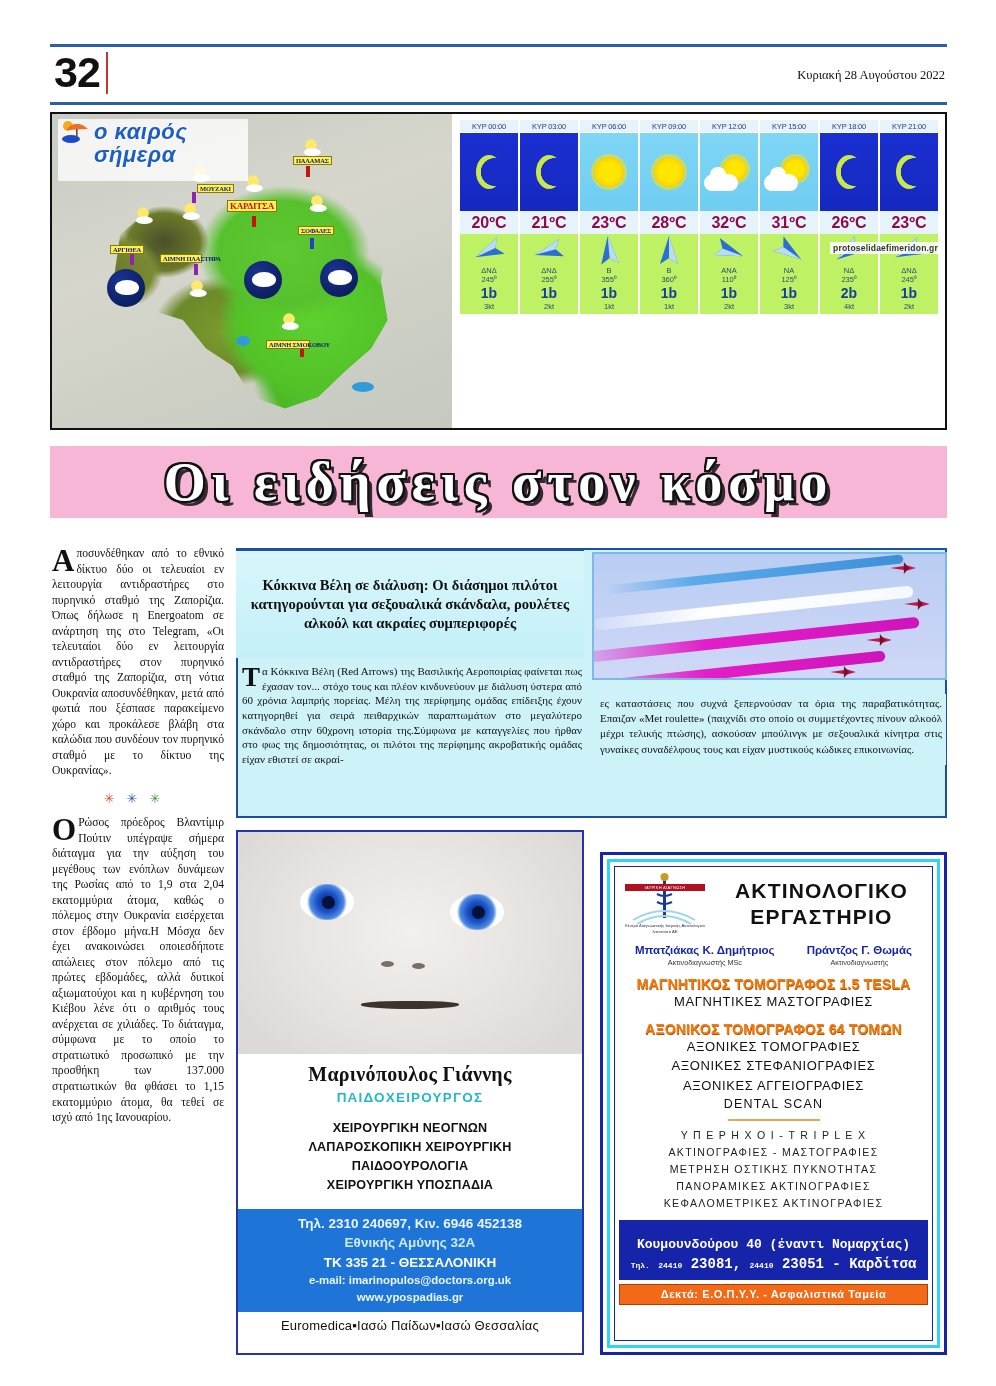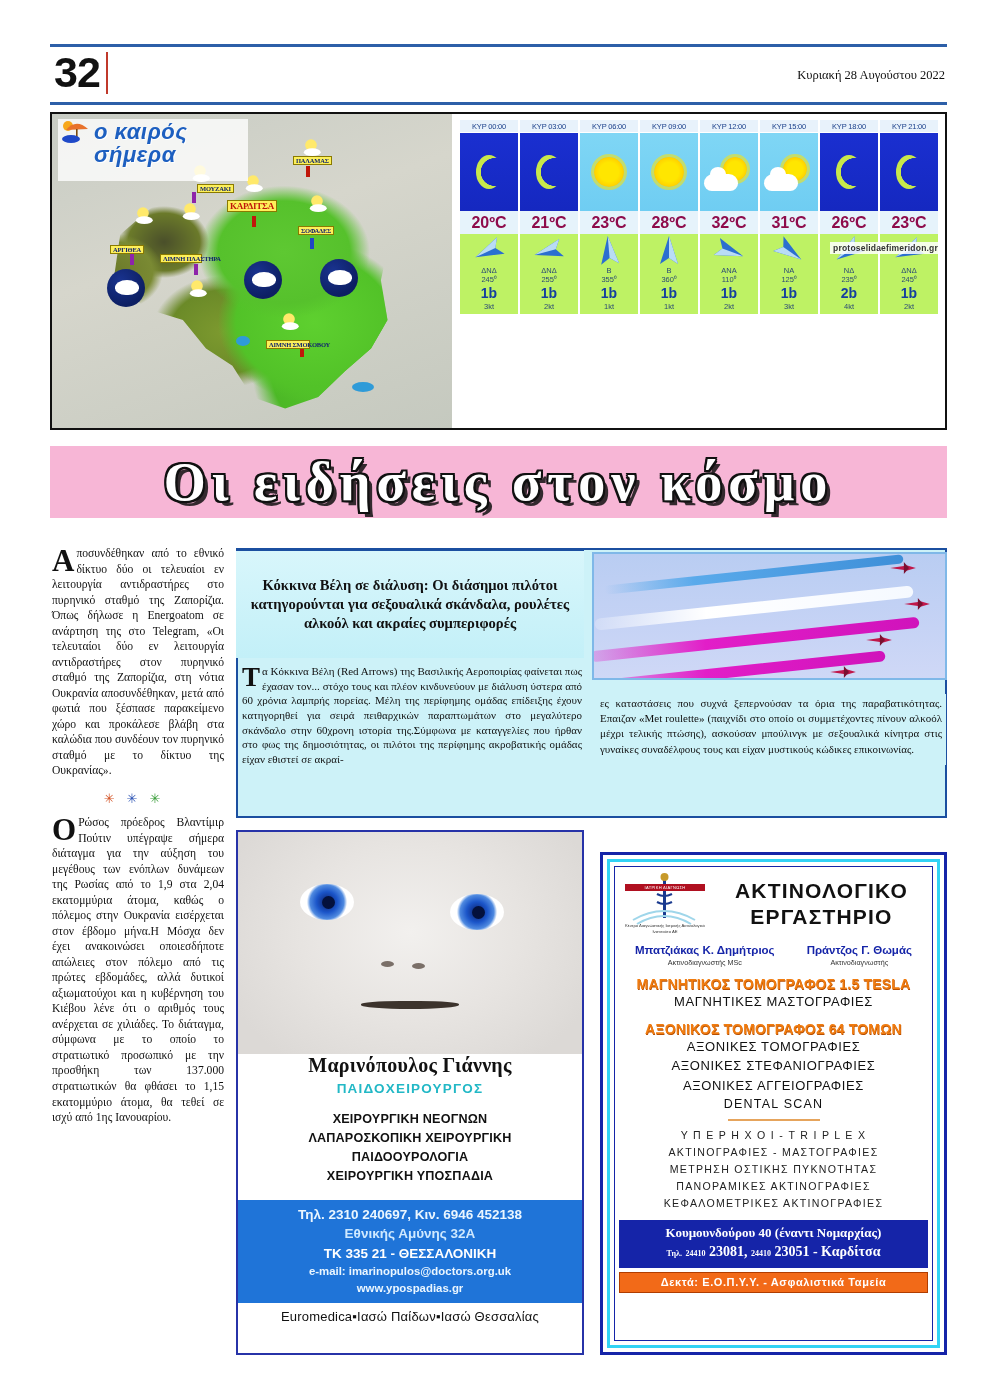--- a/index.html
+++ b/index.html
@@ -231,21 +231,21 @@
   }
   .eye { position: absolute; width: 54px; height: 36px; border-radius: 50%;
     background: radial-gradient(circle at 50% 50%, #0b1f6b 0%, #1b55c9 32%, #4f8ae0 52%, #ffffff 62%); }
   .eye .pupil { position: absolute; left: 40%; top: 32%; width: 13px; height: 13px; border-radius: 50%; background: #04113d; }
   .nose { position: absolute; left: 48%; top: 58%; width: 44px; height: 16px; transform: translateX(-50%); }
   .nose span { position: absolute; width: 13px; height: 6px; background: #7a6f68; border-radius: 50%; }
   .mouth { position: absolute; left: 50%; top: 76%; transform: translateX(-50%);
     width: 98px; height: 8px; background: #3c332c; border-radius: 40% 40% 50% 50%; }
   .ped-name {
     text-align: center; font-family: "Liberation Serif", serif;
-    font-size: 20px; font-weight: bold; color: #111; letter-spacing: 0.3px;
+    font-size: 20px; font-weight: bold; color: #111; margin-top: 9px; letter-spacing: 0.3px;
   }
   .ped-spec {
     text-align: center; font-family: "Liberation Sans", sans-serif;
     font-size: 13.5px; font-weight: bold; color: #22b8c6; letter-spacing: 1.2px; margin-top: 4px;
   }
   .ped-services {
     text-align: center; font-family: "Liberation Sans", sans-serif;
     font-size: 12.6px; font-weight: bold; color: #111; line-height: 1.52; margin-top: 14px;
     letter-spacing: 0.2px;
   }
@@ -298,22 +298,22 @@
     font-size: 13px; color: #111; line-height: 1.5; letter-spacing: 0.6px;
   }
   .rad-line.dental { font-size: 12.5px; letter-spacing: 1.2px; }
   .rad-div { width: 92px; height: 2px; background: #e6a45c; margin: 5px auto 6px; }
   .rad-small {
     text-align: center; font-family: "Liberation Sans", sans-serif;
     font-size: 10.6px; color: #222; line-height: 1.62; letter-spacing: 1.3px;
   }
   .rad-addr {
     margin-top: 7px; background: #1524a8; color: #ffffff; text-align: center;
-    font-family: Liberation Serif, serif; font-weight: bold;
-    padding: 4px 0 5px; line-height: 1.45;
+    font-family: Liberation Mono, monospace; font-weight: bold;
+    padding: 16px 0 5px; line-height: 1.45;
   }
   .rad-addr .a1 { font-size: 13px; }
   .rad-addr .a2 { font-size: 14px; }
   .rad-addr .a2 small { font-size: 8px; }
   .rad-badge {
     margin-top: 4px; background: #f26a18; color: #ffffff; text-align: center;
     font-family: "Liberation Sans", sans-serif; font-weight: bold; font-size: 11px;
     padding: 3px 0 4px; letter-spacing: 0.6px; border: 1px solid #b03d00;
   }
 </style>

